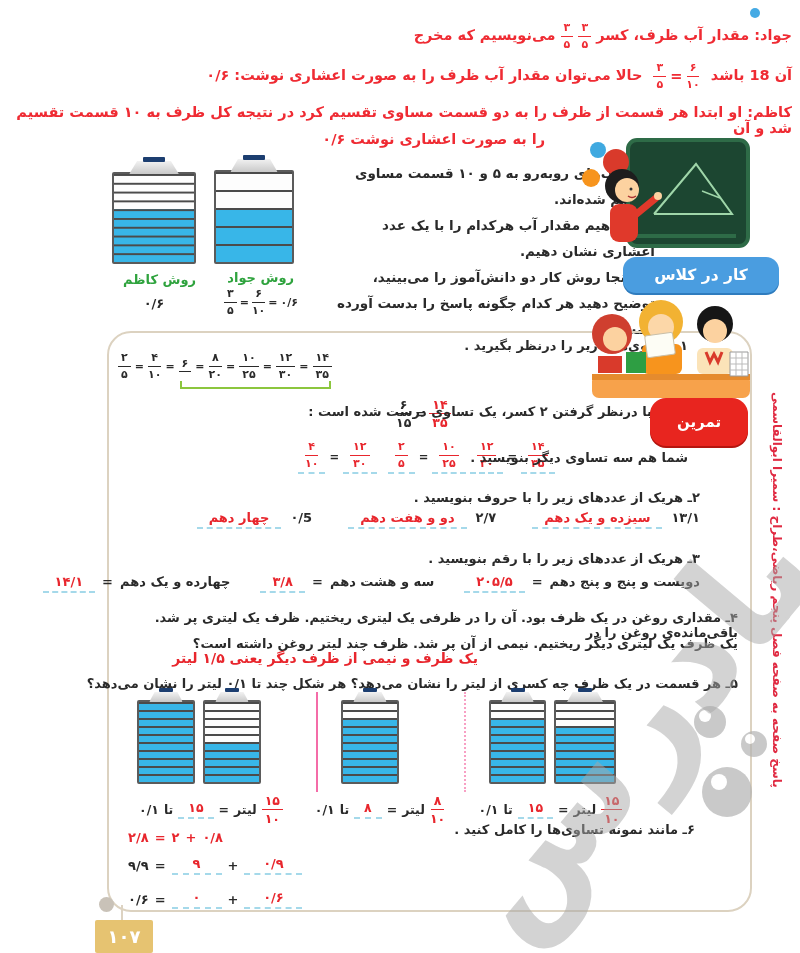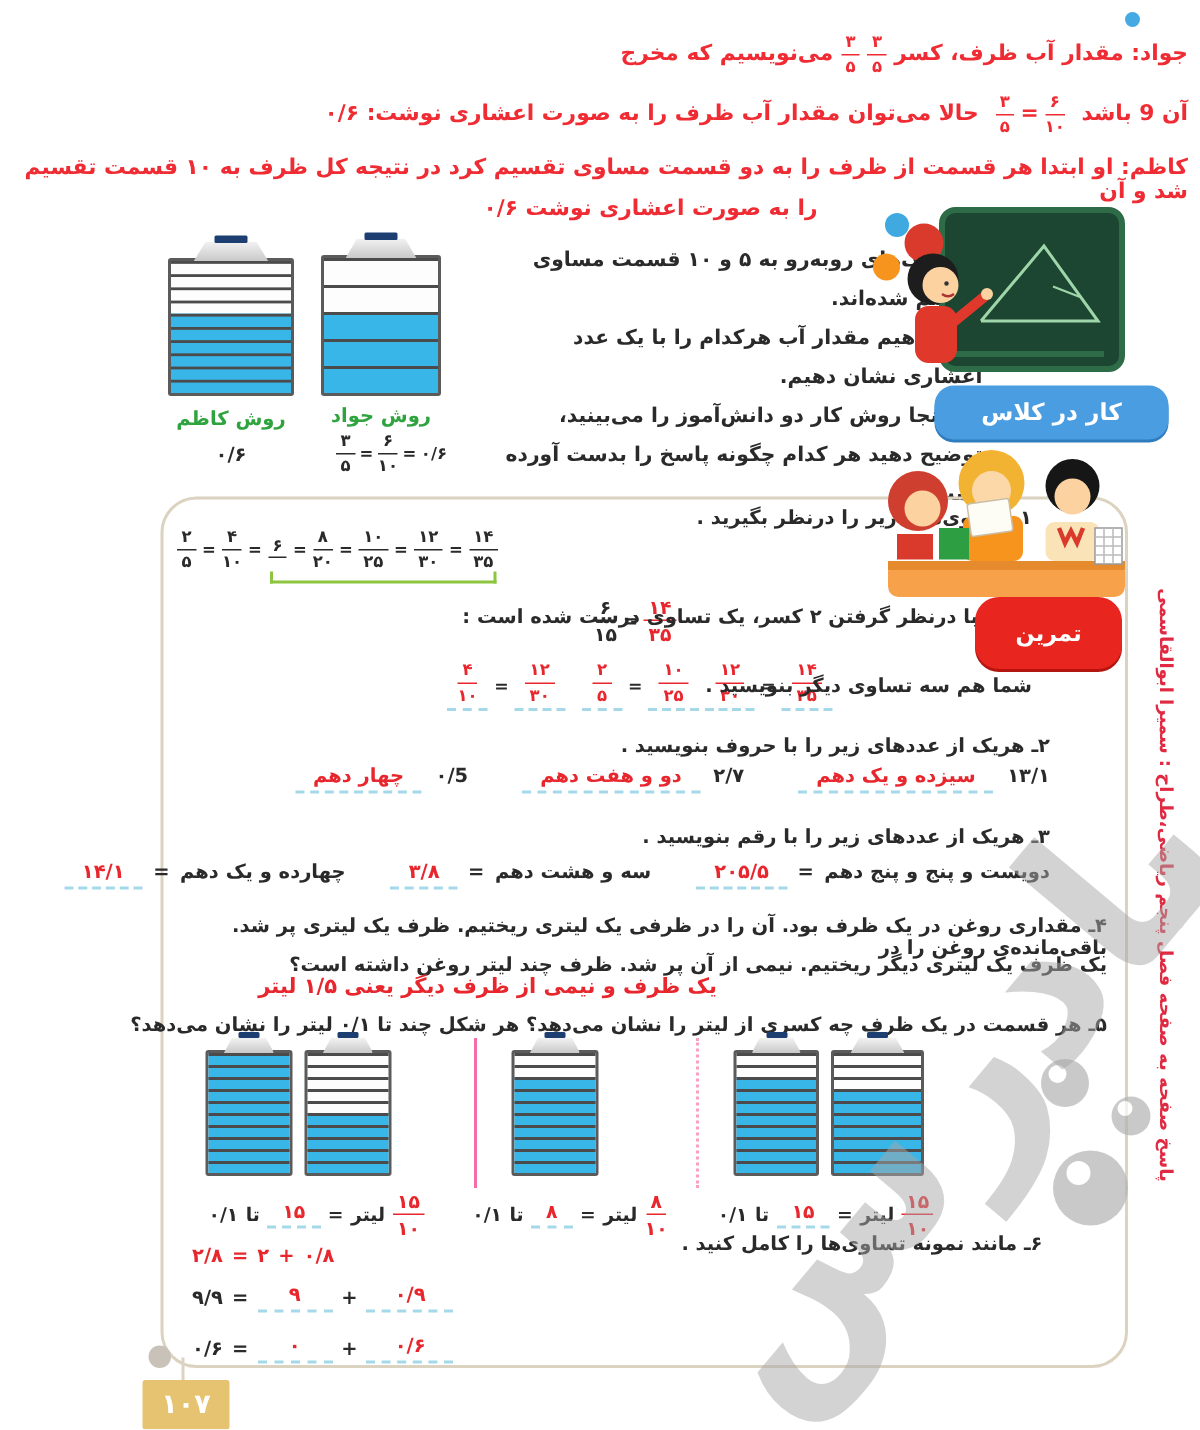--- a/index.html
+++ b/index.html
@@ -50,21 +50,21 @@
   .dashwrap{border-bottom:2px dashed #a5d9ea;padding:1px 7px 3px;}
   .ans{color:#e8262d;font-weight:700;border-bottom:2px dashed #a5d9ea;padding:0 12px 2px;}
   .q2row,.q3row{display:flex;direction:rtl;align-items:baseline;font-size:13px;font-weight:700;}
   .jlabel{display:flex;direction:rtl;align-items:center;justify-content:center;gap:5px;
           font-size:12.5px;font-weight:700;color:#2a2a2a;}
   .jlabel .count-ans{color:#e8262d;border-bottom:2px dashed #a5d9ea;padding:0 10px 2px;}
   .q6row{display:flex;direction:ltr;align-items:center;gap:6px;font-size:13px;font-weight:700;}
   .sep{border-left:2px solid #f46ca8;}
   .sep.dotted{border-left-style:dotted;border-left-color:#f8a0c4;}
   
-  .greenlbl{color:#2fa33e;font-weight:700;font-size:13px;text-align:center;}
+  .greenlbl{color:#2fa33e;font-weight:700;font-size:13px;text-align:right;}
   .sidenote{writing-mode:vertical-rl;color:#e02a42;font-size:12px;font-weight:700;letter-spacing:1px;}
   .wm{color:#a8a8a8;opacity:.5;font-weight:700;font-size:150px;transform:rotate(-50deg);
       pointer-events:none;z-index:50;white-space:nowrap;}
   .tab{background:#e6c371;border-radius:2px;color:#fff;font-weight:700;font-size:18px;
        display:flex;align-items:center;justify-content:center;}
 </style>
 </head>
 <body>
 
 <div id="page">
@@ -75,21 +75,21 @@
         <span class="fn">۳</span>
         <span class="fd">۵</span>
       </span>
     <span class="frac sm" style="color:#ef2b33">
         <span class="fn">۳</span>
         <span class="fd">۵</span>
       </span>
     <span>می‌نویسیم که مخرج</span>
   </div>
   <div class="abs intro rtl" style="top:62px;right:8px;left:6px;">
-    <span>آن 9 باشد</span>
+    <span>آن 18 باشد</span>
     <span class="eqpair ltr" style="color:#ef2b33">
       <span class="frac sm">
           <span class="fn">۳</span>
           <span class="fd">۵</span>
         </span>
       <span>=</span>
       <span class="frac sm">
           <span class="fn">۶</span>
           <span class="fd">۱۰</span>
         </span>

